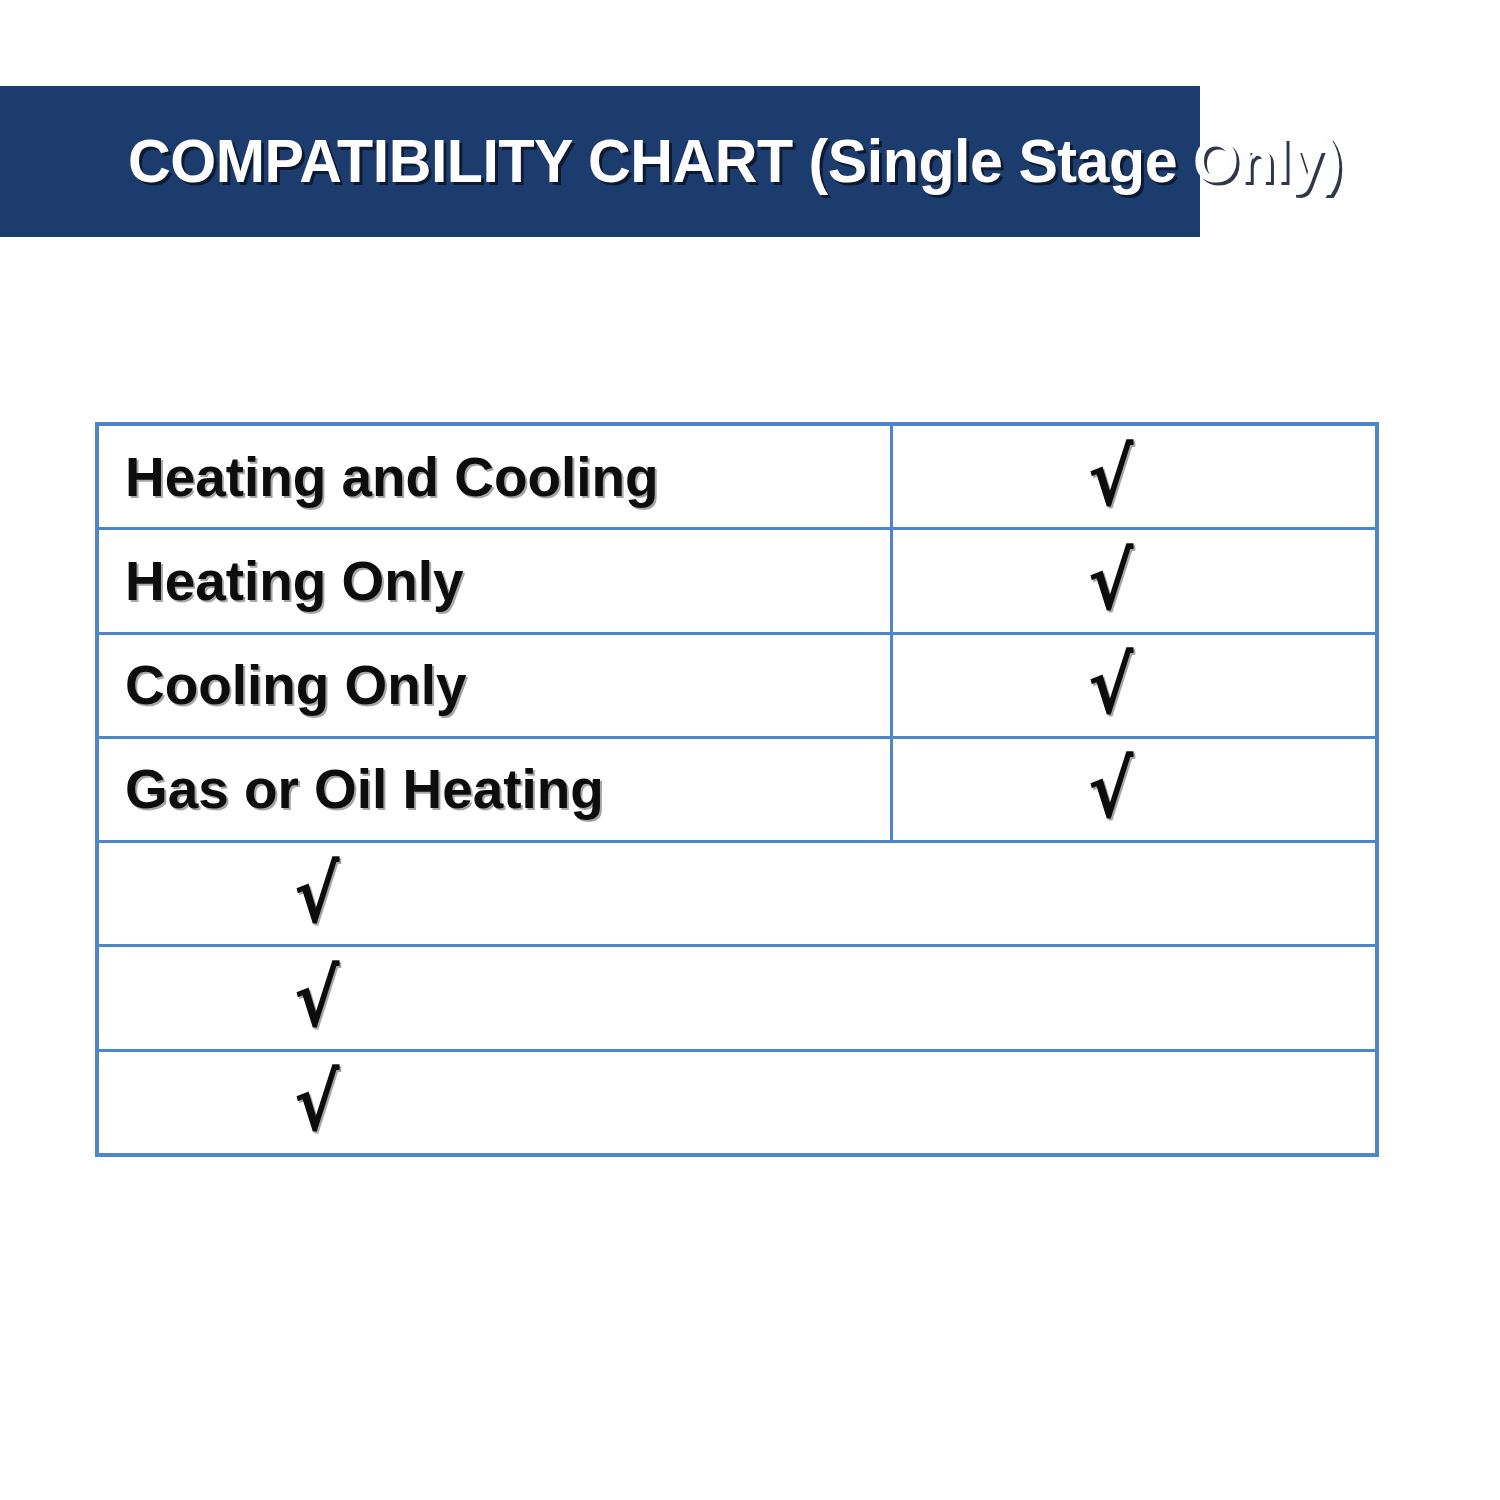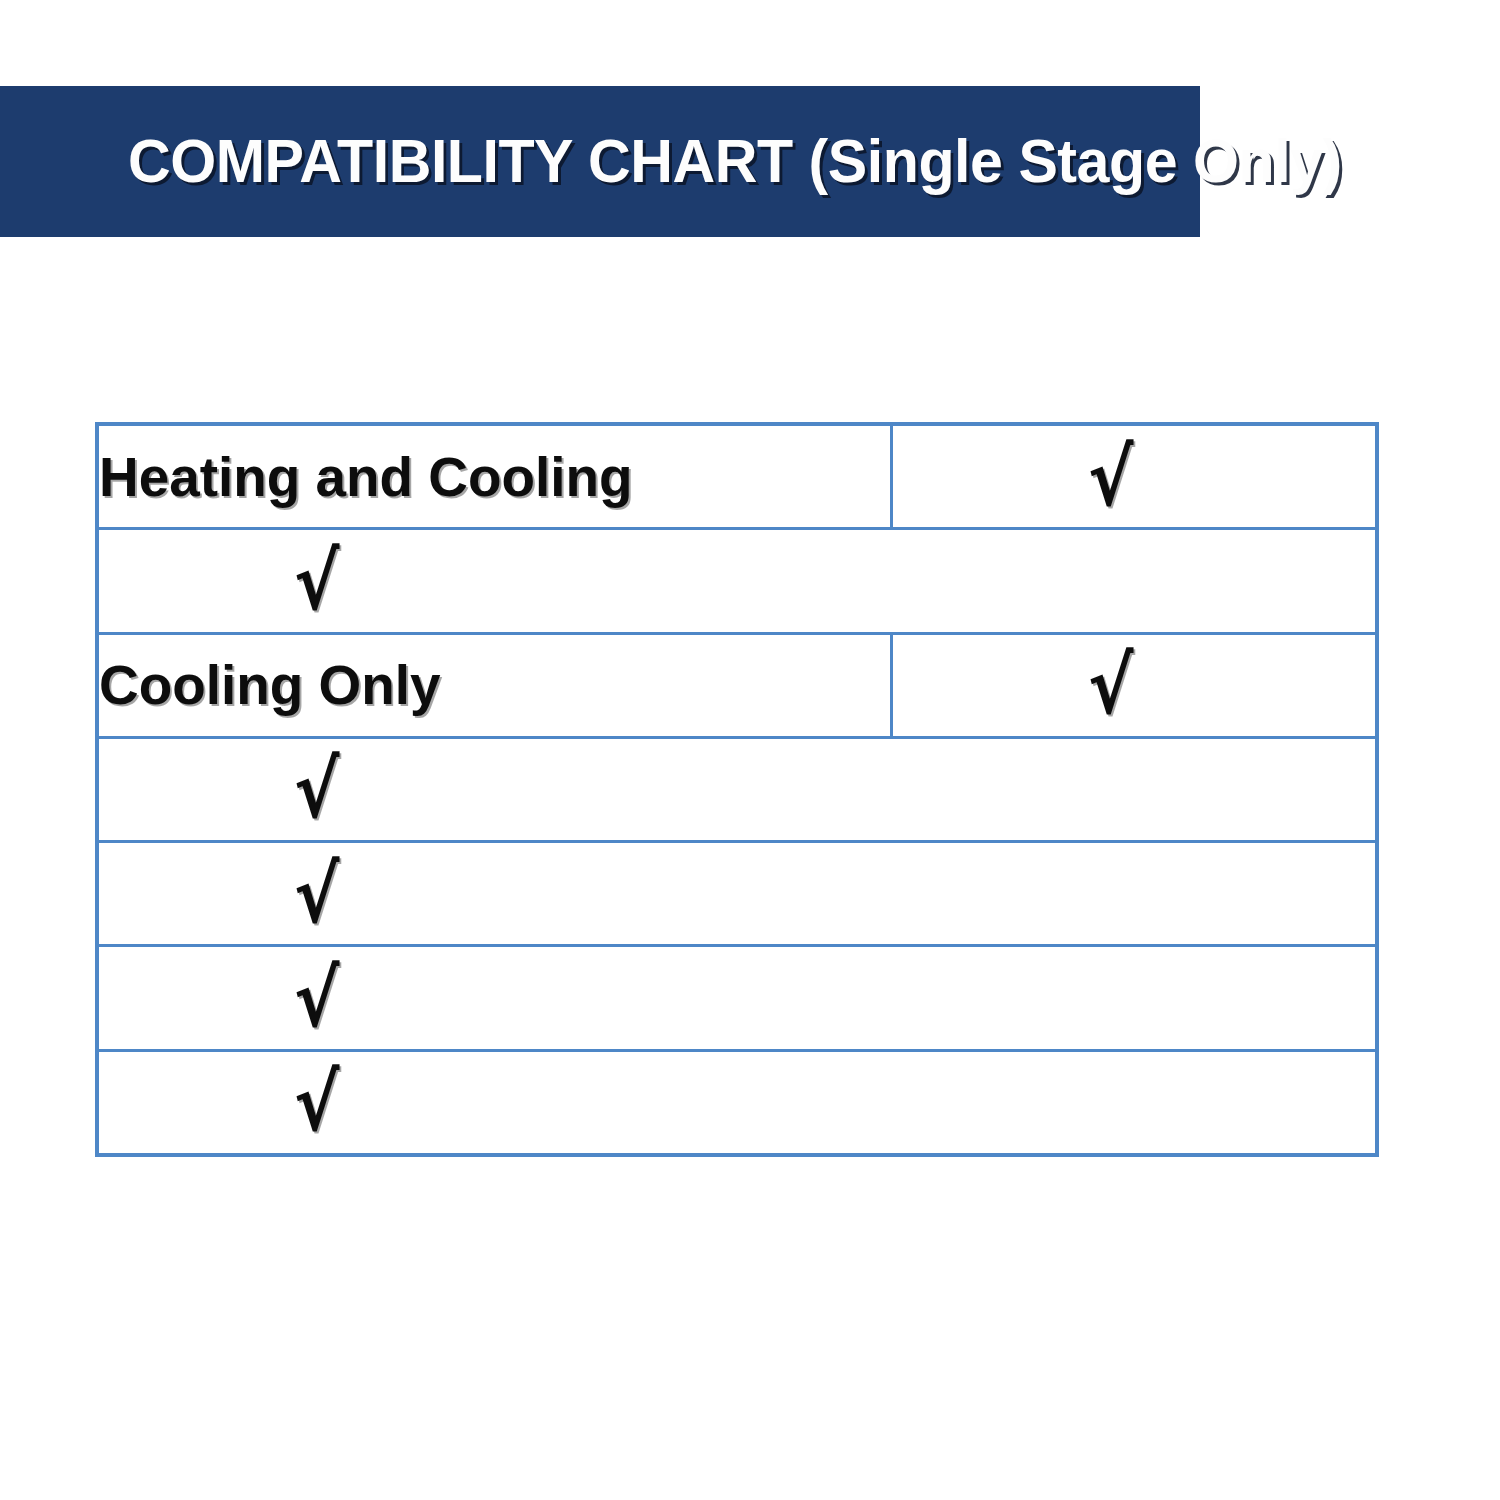--- a/index.html
+++ b/index.html
@@ -63,20 +63,21 @@
   }
   .chart-row:last-child {
     border-bottom: none;
   }
   .cell-label {
     flex: 0 0 794px;
     box-sizing: border-box;
     border-right: 3px solid #4e87c7;
     display: flex;
     align-items: center;
+    padding-left: 26px;
     overflow: hidden;
   }
   .cell-label .label-text {
     color: #0d0d0d;
     font-family: "Liberation Sans Narrow", "Liberation Sans", "DejaVu Sans", sans-serif;
     font-weight: 700;
     font-size: 56px;
     line-height: 1;
     white-space: nowrap;
     transform: scaleX(0.98);
@@ -118,35 +119,41 @@
   <div class="chart-row">
     <div class="cell-label">
       <span class="label-text">Heating and Cooling</span>
     </div>
     <div class="cell-mark">
       <span class="mark-glyph">√</span>
     </div>
   </div>
 
   <div class="chart-row">
+    <div class="cell-label">
+      <span class="label-text">Heating Only</span>
+    </div>
     <div class="cell-mark">
       <span class="mark-glyph">√</span>
     </div>
   </div>
 
   <div class="chart-row">
     <div class="cell-label">
       <span class="label-text">Cooling Only</span>
     </div>
     <div class="cell-mark">
       <span class="mark-glyph">√</span>
     </div>
   </div>
 
   <div class="chart-row">
+    <div class="cell-label">
+      <span class="label-text">Gas or Oil Heating</span>
+    </div>
     <div class="cell-mark">
       <span class="mark-glyph">√</span>
     </div>
   </div>
 
   <div class="chart-row">
     <div class="cell-mark">
       <span class="mark-glyph">√</span>
     </div>
   </div>

